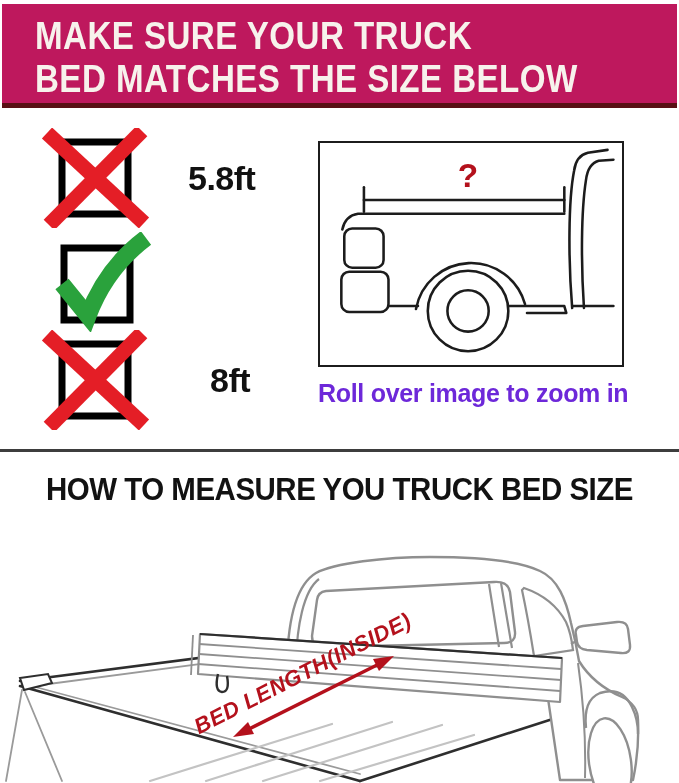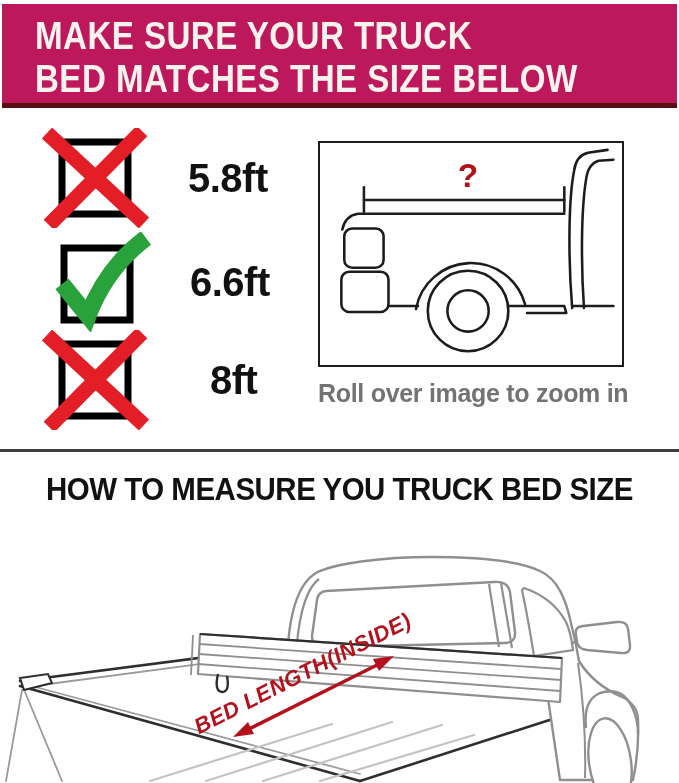--- a/index.html
+++ b/index.html
@@ -19,31 +19,31 @@
   }
   .banner .line{
     color:#f7f2ec;font-weight:700;font-size:39px;line-height:43px;
     transform:scaleX(.85);transform-origin:left center;
     white-space:nowrap;letter-spacing:.5px;
   }
   .banner .lines{padding:10px 0 0 33px;}
 
   
   .size-row{position:absolute;display:flex;align-items:center;}
-  .size-label{font-weight:700;color:#111;font-size:40px;letter-spacing:-.5px;}
+  .size-label{font-weight:700;color:#111;font-size:34px;letter-spacing:-.5px;}
   .mark-svg{display:block;}
 
   
   .bed-box{
     position:absolute;left:318px;top:141px;width:306px;height:226px;
     border:2px solid #1c1c1c;box-sizing:border-box;background:#fff;
   }
   .rollover{
     position:absolute;left:318px;top:379px;width:340px;
-    font-size:25px;font-weight:700;color:#737373;letter-spacing:-.3px;
+    font-size:25px;font-weight:700;color:#6d28d9;letter-spacing:-.3px;
   }
 
   
   .divider{position:absolute;left:0;top:449px;width:679px;height:3px;background:#3d3d3d;}
   .how-heading{
     position:absolute;left:0;top:472px;width:679px;text-align:center;
     font-size:31px;font-weight:700;color:#121212;letter-spacing:-.5px;
     transform:scaleX(.95);transform-origin:center;white-space:nowrap;
   }
 
@@ -71,21 +71,20 @@
       </g>
     </svg>
     <div class="size-label" style="margin-left:28px;">5.8ft</div>
   </div>
 
   <div class="size-row" style="left:40px;top:232px;">
     <svg class="mark-svg" width="122" height="100" viewBox="0 0 122 100">
       <rect x="24" y="16" width="66" height="72" fill="#fff" stroke="#000" stroke-width="7"></rect>
       <path d="M 22 52 L 48 84 Q 66 36 106 6" fill="none" stroke="#2aa23c" stroke-width="17" stroke-linecap="butt"></path>
     </svg>
-    <div class="size-label" style="margin-left:28px;">6.6ft</div>
   </div>
 
   <div class="size-row" style="left:38px;top:330px;">
     <svg class="mark-svg" width="122" height="100" viewBox="0 0 122 100">
       <rect x="24" y="14" width="66" height="72" fill="#fff" stroke="#000" stroke-width="7"></rect>
       <g stroke="#e41e26" stroke-width="15" stroke-linecap="butt">
         <line x1="9" y1="5" x2="106" y2="95"></line>
         <line x1="104" y1="3" x2="11" y2="97"></line>
       </g>
     </svg>

